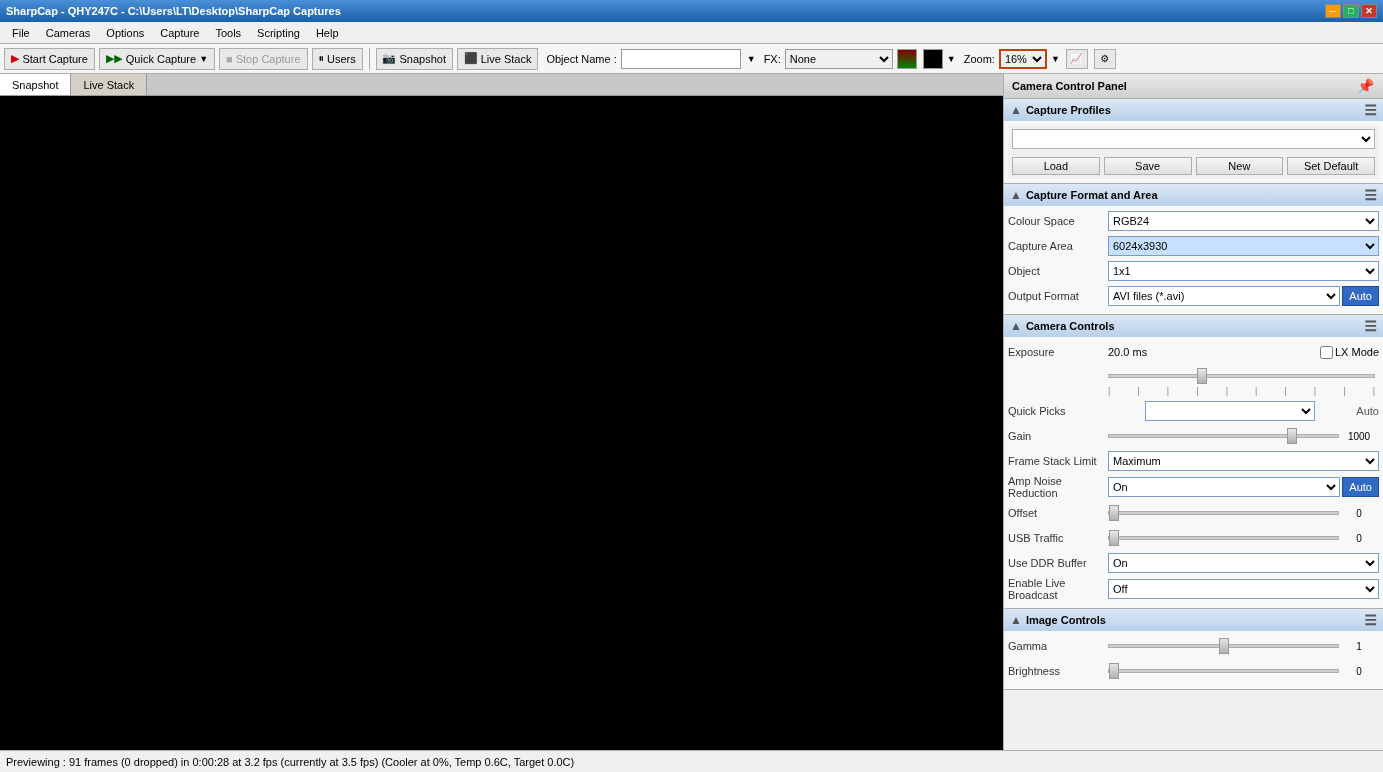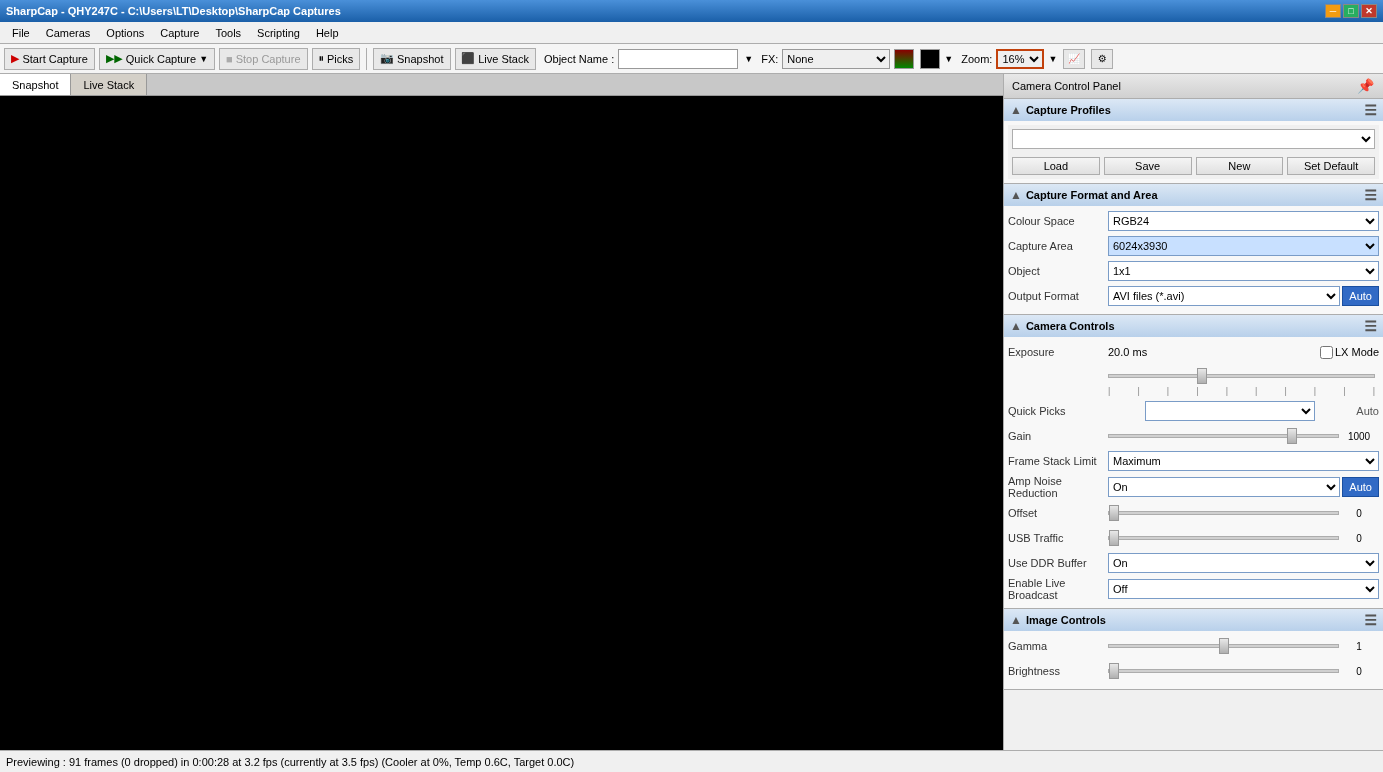--- a/index.html
+++ b/index.html
@@ -119,21 +119,21 @@
       width: 380px;
       background: #f0f0f0;
       border-left: 1px solid #adadad;
       display: flex;
       flex-direction: column;
       overflow-y: auto;
     }
     #panel-header {
       background: linear-gradient(to bottom, #e8e8e8, #d0d0d0);
       padding: 4px 8px;
-      font-weight: normal;
+      font-weight: bold;
       font-size: 11px;
       border-bottom: 1px solid #adadad;
       display: flex;
       align-items: center;
       justify-content: space-between;
     }
     .panel-pin { font-size: 14px; cursor: pointer; }
 
     
     .section {
@@ -284,21 +284,21 @@
     <span style="color:#060;">▶▶</span>
     <span>Quick Capture</span>
     <span style="font-size:9px;">▼</span>
   </div>
   <div class="toolbar-btn disabled">
     <span style="color:#aaa;">■</span>
     <span>Stop Capture</span>
   </div>
   <div class="toolbar-btn">
     <span>⏸</span>
-    <span>Picks</span>
+    <span>Users</span>
   </div>
   <div class="toolbar-separator"></div>
   <div class="toolbar-btn">
     <span>📷</span>
     <span>Snapshot</span>
   </div>
   <div class="toolbar-btn">
     <span>⬛</span>
     <span>Live Stack</span>
   </div>

